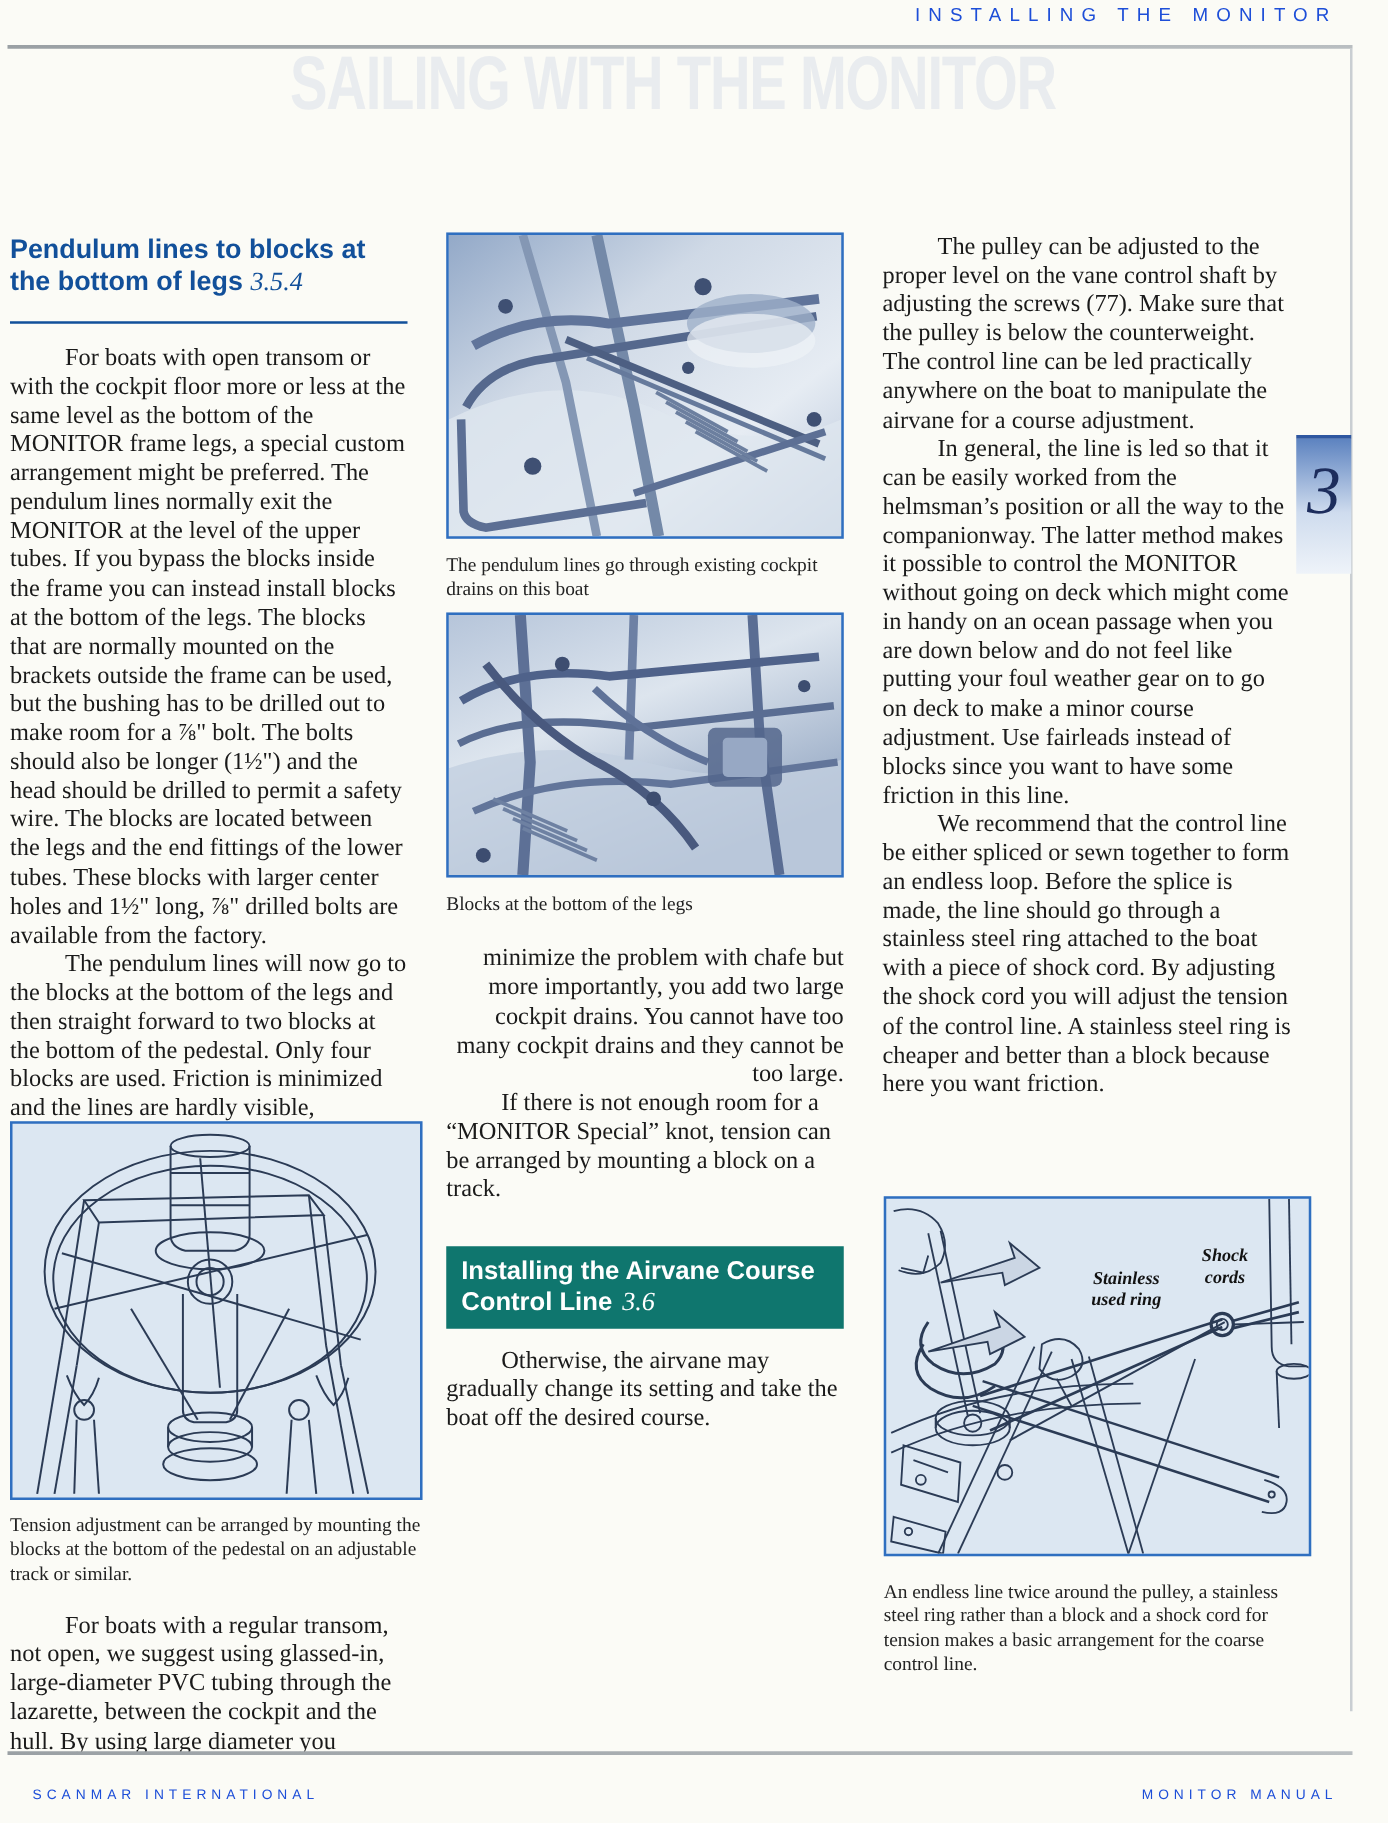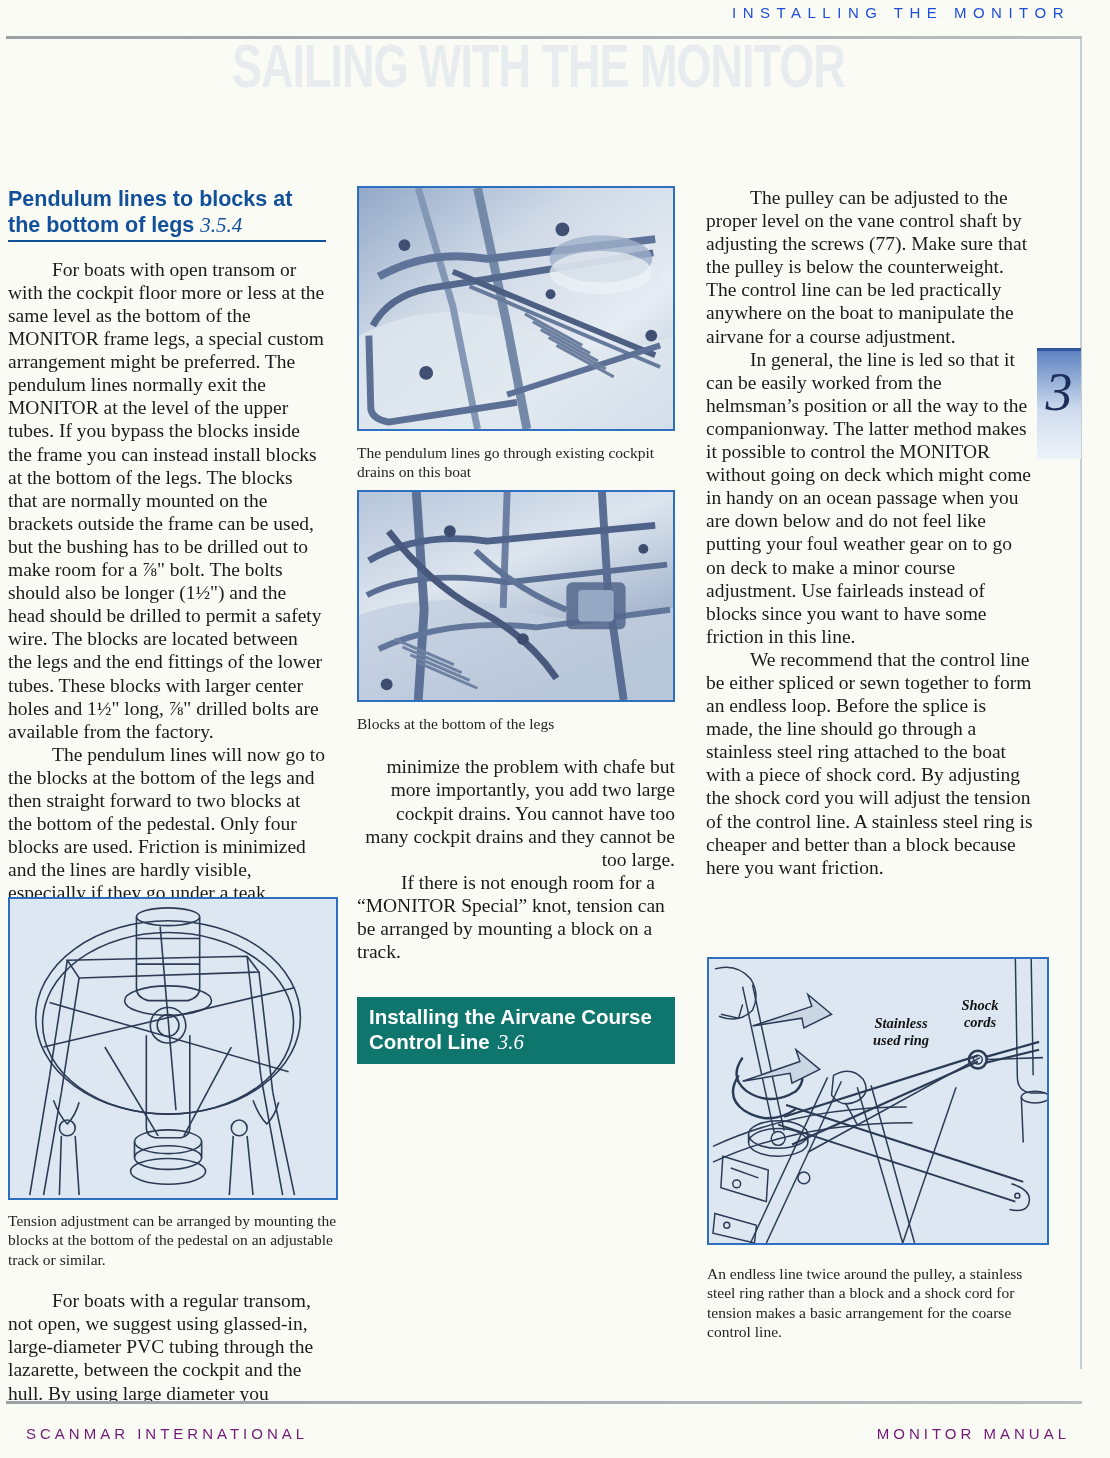--- a/index.html
+++ b/index.html
@@ -52,41 +52,41 @@
     line-height:1;
   }
 
   .footer-rule{
     position:absolute;left:6px;right:28px;bottom:54px;height:3px;
     background:linear-gradient(to right,#9aa0a4,#b9bec1);
   }
   .footer-left,.footer-right{
     position:absolute;bottom:16px;
     font-family:"Liberation Sans", sans-serif;
-    font-size:15px;letter-spacing:4px;color:#701a75;white-space:nowrap;
+    font-size:11px;letter-spacing:4px;color:#1d4ed8;white-space:nowrap;
   }
   .footer-left{left:26px;}
   .footer-right{right:40px;}
 
   
   .col{position:absolute;top:186px;width:318px;}
   .col-left{left:8px;}
   .col-right{left:706px;}
 
   p{margin:0;font-size:19.5px;line-height:1.185;text-indent:44px;
     text-align:left;}
   p.noind{text-indent:0;}
 
   
   .head-underline{
     color:#12509a;
     font-family:"Liberation Sans", sans-serif;
     font-weight:bold;font-size:21.5px;line-height:1.22;
     border-bottom:2.5px solid #12509a;
-    padding-bottom:1px;margin-bottom:16px;
+    padding-bottom:18px;margin-bottom:16px;
     display:block;
   }
   .head-underline .num{
     font-family:"Liberation Serif", serif;
     font-style:italic;font-weight:normal;font-size:21px;
     padding-left:6px;
   }
 
   
   .head-box{
@@ -292,20 +292,21 @@
 
   <div class="col" style="left:357px;top:708px;width:318px;">
     <p class="caption">Blocks at the bottom of the legs</p>
     <p class="noind" style="margin-top:22px;text-align:right;">minimize the problem with chafe but more importantly, you add two large cockpit drains. You cannot have too many cockpit drains and they cannot be too large.</p>
     <p>If there is not enough room for a “MONITOR Special” knot, tension can be arranged by mounting a block on a track.</p>
 
     <div class="head-box" style="margin-top:34px;">
       <span>Installing the Airvane Course Control Line</span><span class="num">3.6</span>
     </div>
 
+    <p>Otherwise, the airvane may gradually change its setting and take the boat off the desired course.</p>
   </div>
 
   <div class="col col-right" style="width:330px;">
     <p>The pulley can be adjusted to the proper level on the vane control shaft by adjusting the screws (77). Make sure that the pulley is below the counterweight. The control line can be led practically anywhere on the boat to manipulate the airvane for a course adjustment.</p>
     <p>In general, the line is led so that it can be easily worked from the helmsman’s position or all the way to the companionway. The latter method makes it possible to control the MONITOR without going on deck which might come in handy on an ocean passage when you are down below and do not feel like putting your foul weather gear on to go on deck to make a minor course adjustment. Use fairleads instead of blocks since you want to have some friction in this line.</p>
     <p>We recommend that the control line be either spliced or sewn together to form an endless loop. Before the splice is made, the line should go through a stainless steel ring attached to the boat with a piece of shock cord. By adjusting the shock cord you will adjust the tension of the control line. A stainless steel ring is cheaper and better than a block because here you want friction.</p>
   </div>
 
   <div class="fig linedraw" style="left:707px;top:957px;width:342px;height:288px;">
     <div class="fig-inner">

